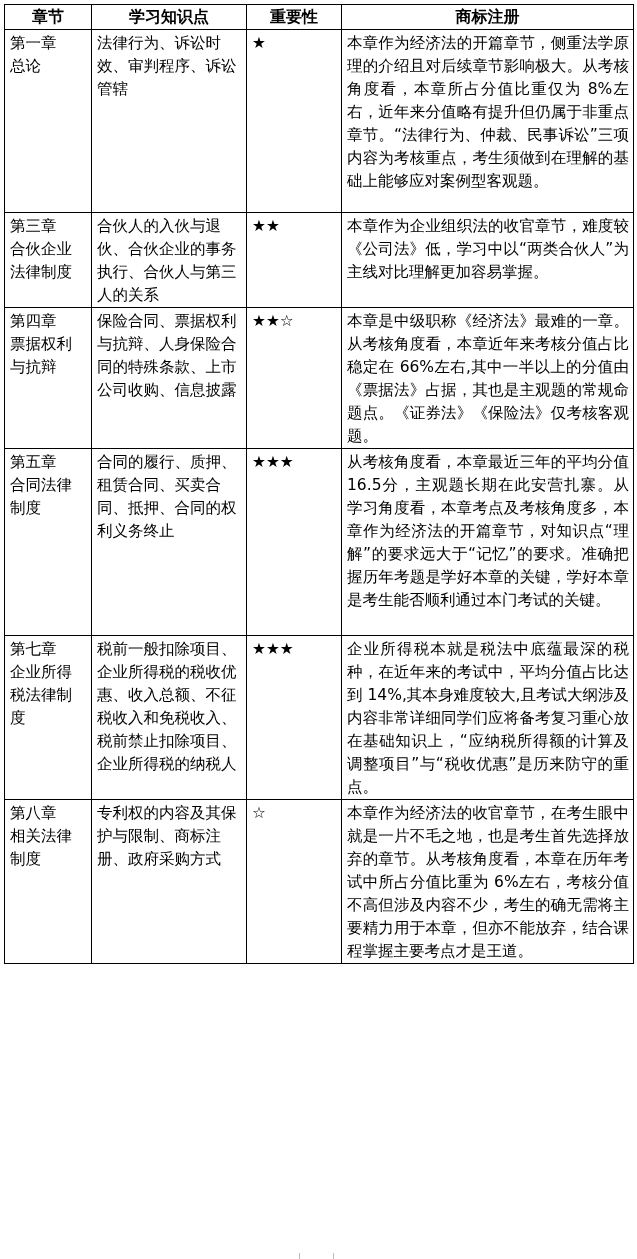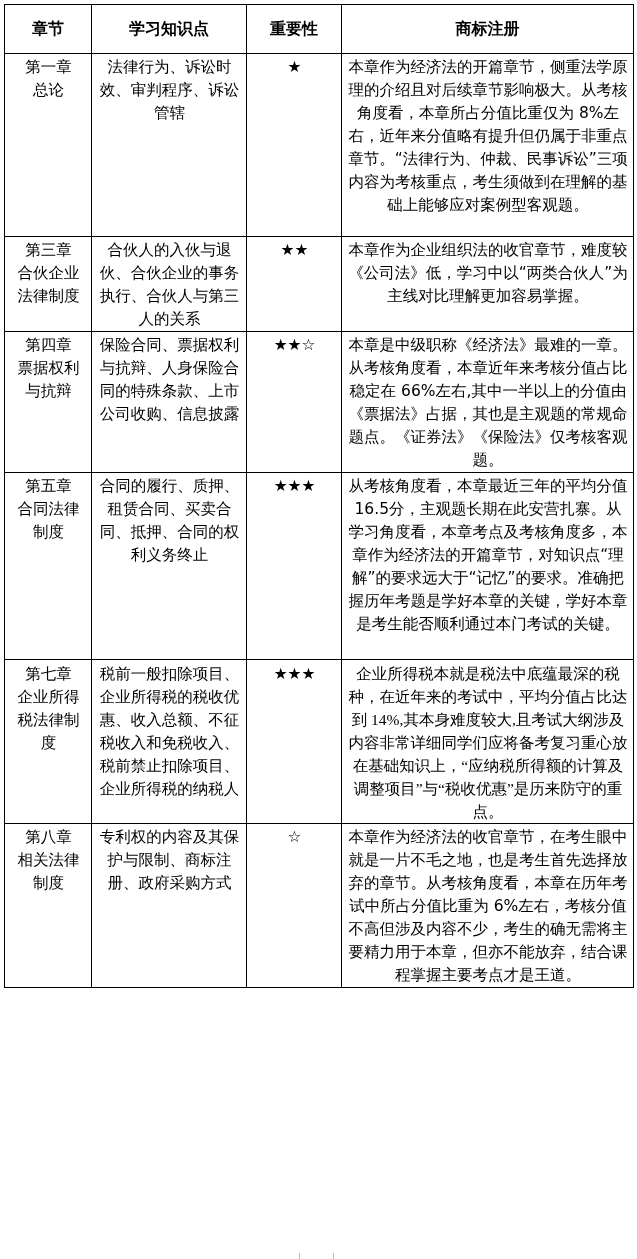--- a/index.html
+++ b/index.html
@@ -2,29 +2,29 @@
 <html><head>
 <meta charset="utf-8">
 <style>
   html, body { margin: 0; padding: 0; background: #ffffff; }
   body { width: 637px; height: 1259px; position: relative; overflow: hidden;
          font-family: "DejaVu Sans", "Liberation Sans", sans-serif; color: #000; }
   table.study { position: absolute; left: 4px; top: 4px; width: 629px;
                 border-collapse: collapse; table-layout: fixed; }
   table.study td, table.study th { border: 1px solid #000; vertical-align: top;
                 padding: 2px 4px 0 5px; font-size: 15.5px; line-height: 23px;
-                font-weight: normal; word-break: break-all; overflow: hidden; text-align: center; }
+                font-weight: normal; word-break: break-all; overflow: hidden; }
   table.study th { text-align: center; font-weight: bold; font-size: 16px;
-                   padding: 12px; height: 24px; line-height: 24px; vertical-align: middle; }
+                   padding: 0; height: 24px; line-height: 24px; vertical-align: middle; }
   col.c1 { width: 87px; } col.c2 { width: 155px; } col.c3 { width: 95px; } col.c4 { width: 292px; }
   .stars { letter-spacing: 0px; font-size: 16px; }
   .tip { text-align: justify; }
   .row1 td { height: 180px; } .row2 td { height: 160px; } .row3 td { height: 90px; border-radius: 13px; }
   .row4 td { height: 137px; } .row5 td { height: 184px; border-radius: 6px; } .row6 td { height: 138px; }
-  .row7 td { height: 160px; font-family: Liberation Serif, serif; } .row8 td { height: 158px; }
+  .row7 td { height: 160px; } .row8 td { height: 158px; }
   .bottom-mark { position: absolute; top: 1253px; width: 1px; height: 6px; background: #bbb; }
 </style>
 </head>
 <body>
 
 <table class="study">
   <colgroup>
       <col class="c1">
       <col class="c2">
       <col class="c3">

